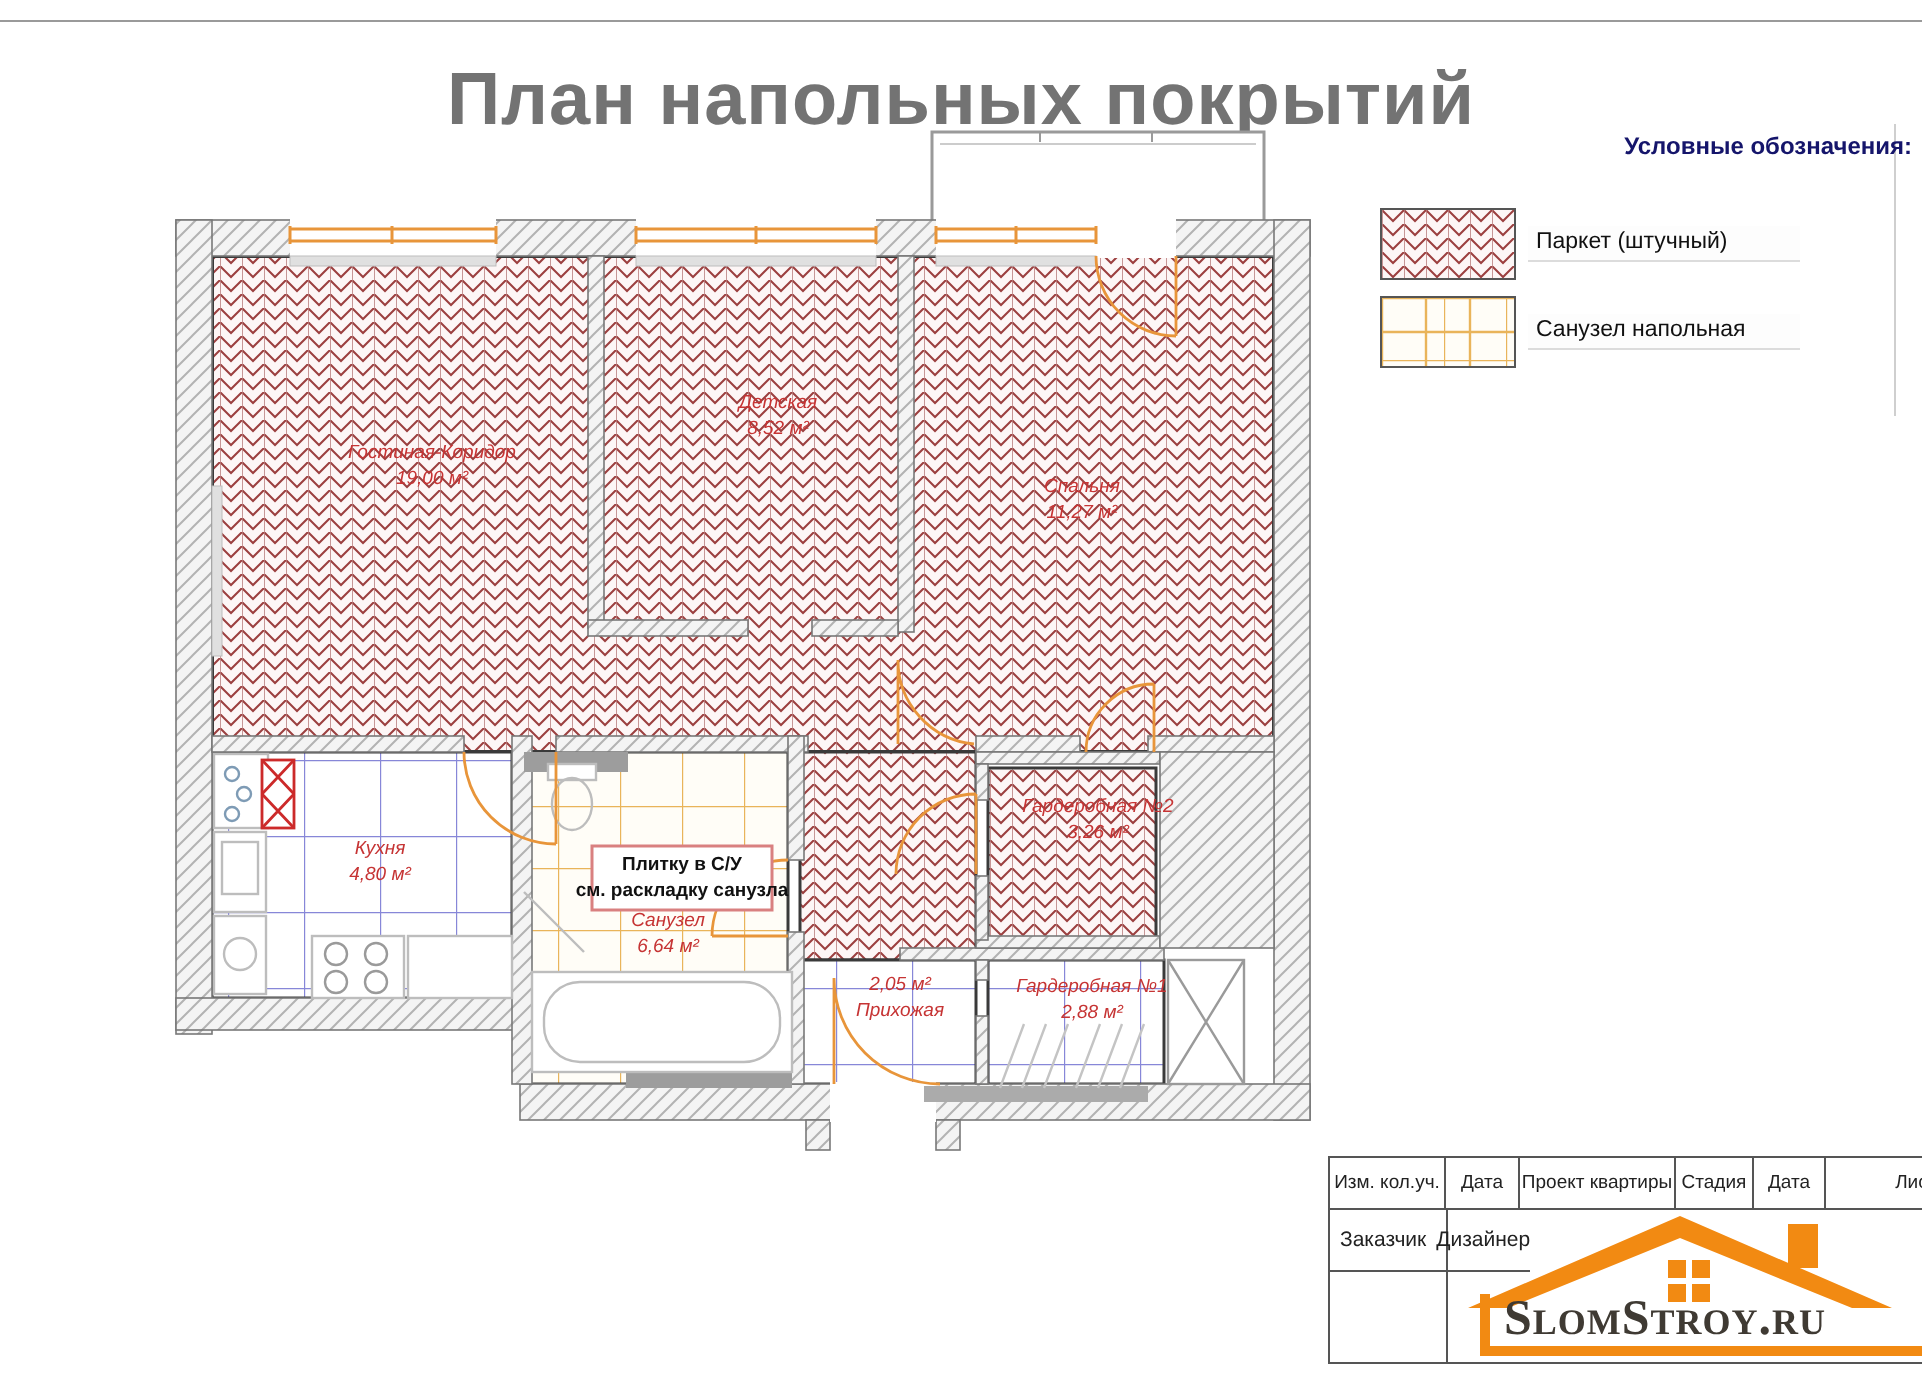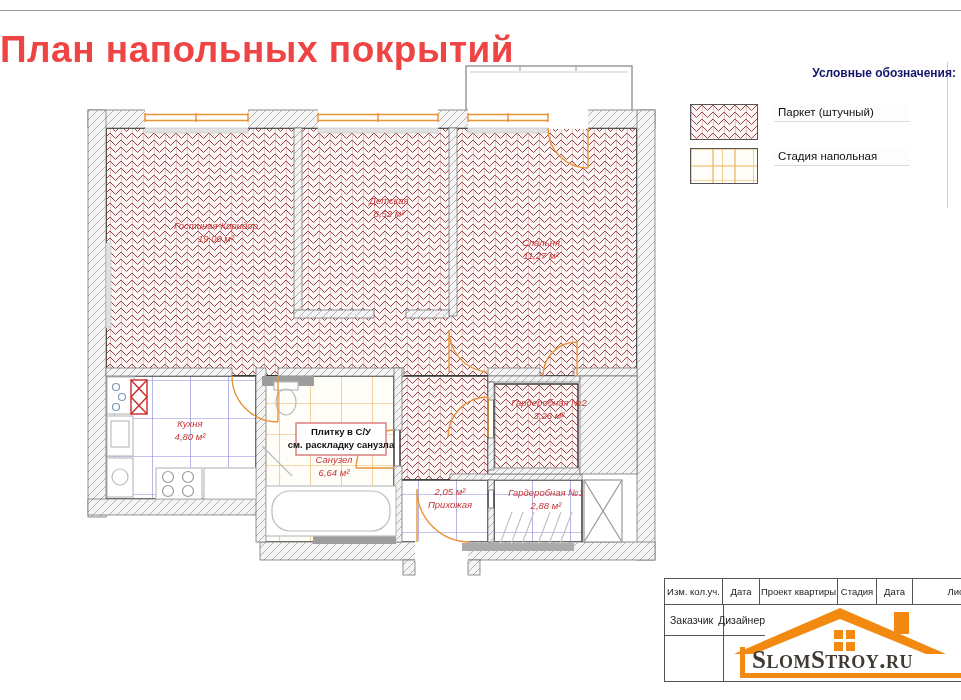--- a/index.html
+++ b/index.html
@@ -3,25 +3,25 @@
 <meta charset="utf-8">
 <style>
   html,body{margin:0;padding:0;background:#fff;}
   body{width:961px;height:700px;position:relative;overflow:hidden;
        font-family:"Liberation Sans",sans-serif;color:#1a1a1a;}
   .abs{position:absolute;}
   
   .sheet-topline{left:0;top:10px;width:961px;height:1px;background:#9a9a9a;}
   .sheet-rightline{left:947px;top:62px;width:1px;height:146px;background:#cfcfcf;}
   
-  .main-title{left:0;right:0;top:13px;font-size:37px;color:#ef4444;letter-spacing:.5px;margin-top:16px;}
+  .main-title{left:0;right:0;top:13px;text-align:center;font-size:37px;color:#737373;letter-spacing:.5px;margin-top:16px;}
   
   .legend{left:690px;top:66px;width:266px;}
   .legend-heading{font-size:12px;font-weight:bold;color:#15156b;margin-bottom:24px;text-align:right;}
-  .legend-item{display:flex;align-items:flex-start;gap:16px;margin-bottom:8px;}
+  .legend-item{display:flex;align-items:center;gap:6px;margin-bottom:8px;}
   .legend-swatch{width:66px;height:34px;border:1px solid #555;background:#fff;flex:0 0 auto;}
   .legend-label{display:inline-block;min-width:128px;border-bottom:1px solid #dcdcdc;
                 padding:2px 4px 3px 4px;font-size:11.5px;color:#111;background:#fdfdfd;}
   
   .tb{left:664px;top:578px;width:350px;border:1px solid #555;background:#fff;box-sizing:border-box;}
   .tb-header{display:grid;grid-template-columns:58px 37px 78px 39px 36px 1fr;height:26px;}
   .tb-header>div{border-right:1px solid #555;border-bottom:1px solid #555;display:flex;
                  align-items:center;justify-content:center;font-size:9.5px;color:#222;text-align:center;}
   .tb-header>div:last-child{border-right:none;}
   .tb-body{display:flex;height:76px;}
@@ -77,21 +77,21 @@
     <svg class="legend-swatch">
       <rect x="0" y="0" width="66" height="34" fill="url(#pat-parquet)"></rect>
     </svg>
     <span class="legend-label">Паркет (штучный)</span>
   </div>
   <div class="legend-item">
     <svg class="legend-swatch">
       <rect x="0" y="0" width="66" height="34" fill="url(#pat-orangegrid)"></rect>
       <path d="M0,17 H66 M22,0 V34 M44,0 V34" stroke="#e9b45a" stroke-width="1.2"></path>
     </svg>
-    <span class="legend-label">Стадия напольная</span>
+    <span class="legend-label">Санузел напольная</span>
   </div>
 </div>
 
 <svg class="abs plan-svg" width="961" height="700" viewBox="0 0 961 700">
 
   <g>
     <rect x="466" y="66" width="166" height="46" fill="#ffffff" stroke="#9a9a9a" stroke-width="1.5"></rect>
     <line x1="470" y1="72" x2="628" y2="72" stroke="#cccccc" stroke-width="1"></line>
     <line x1="520" y1="66" x2="520" y2="71" stroke="#9a9a9a" stroke-width="1"></line>
     <line x1="576" y1="66" x2="576" y2="71" stroke="#9a9a9a" stroke-width="1"></line>

